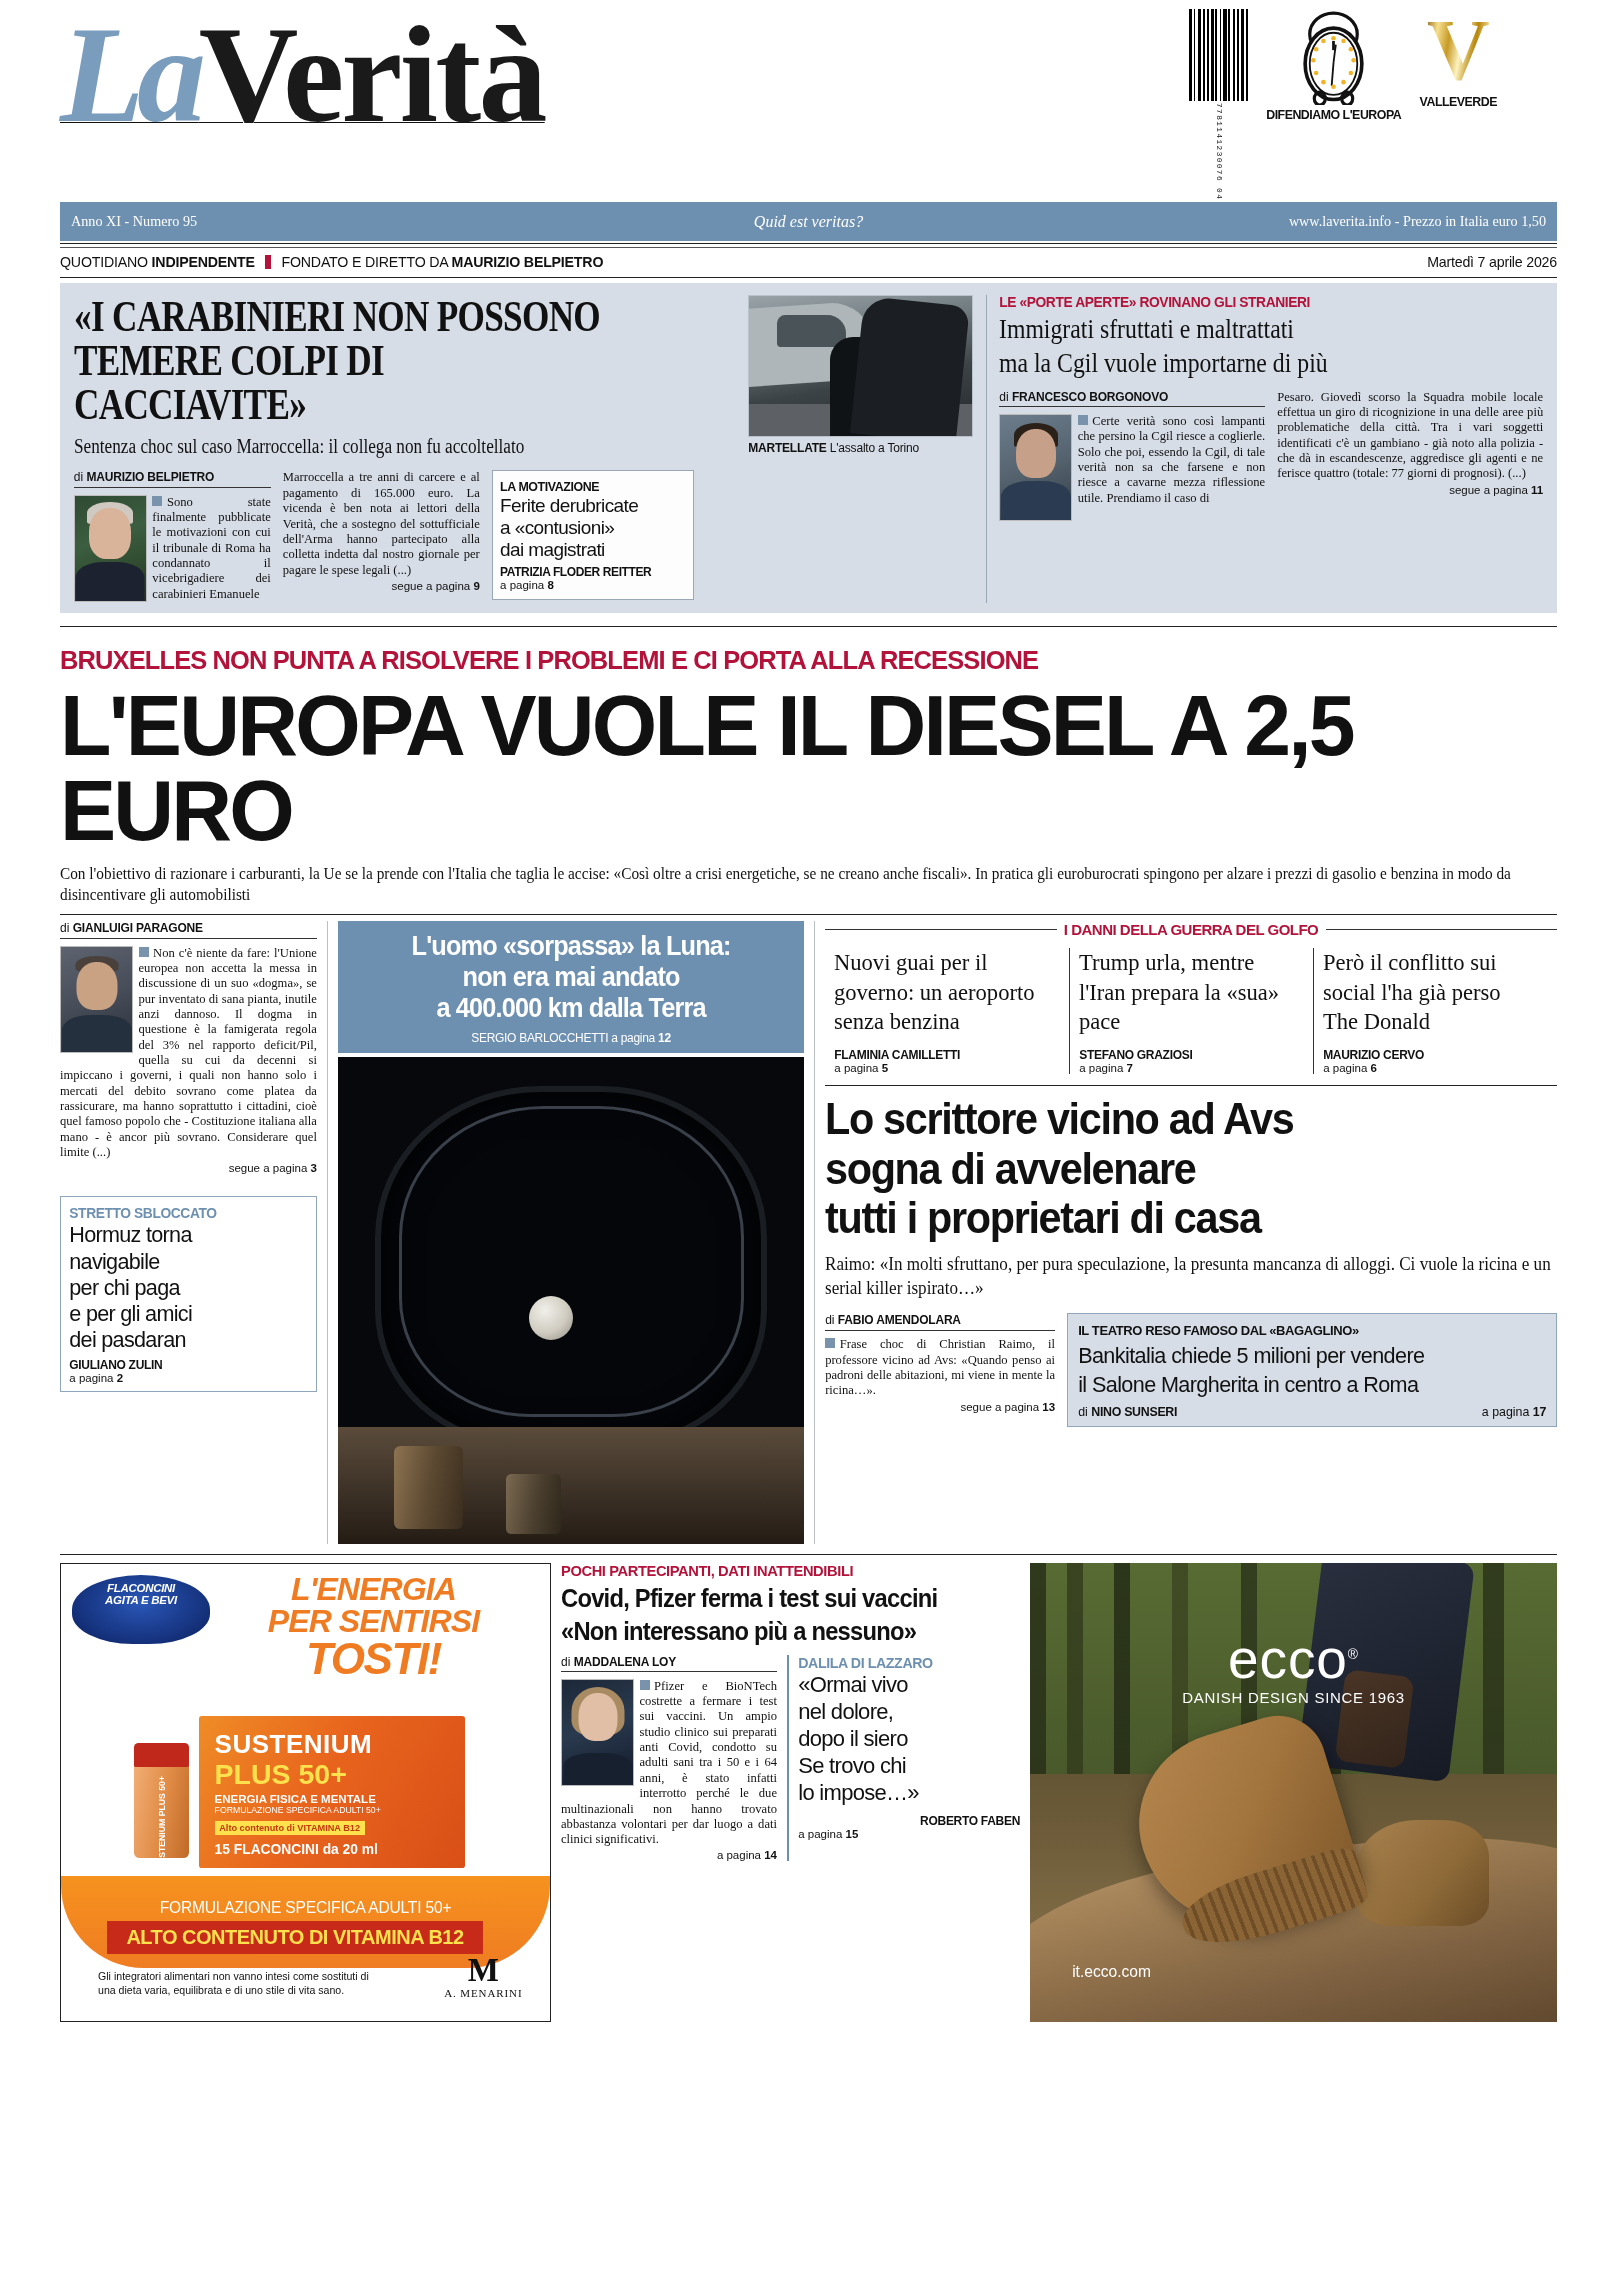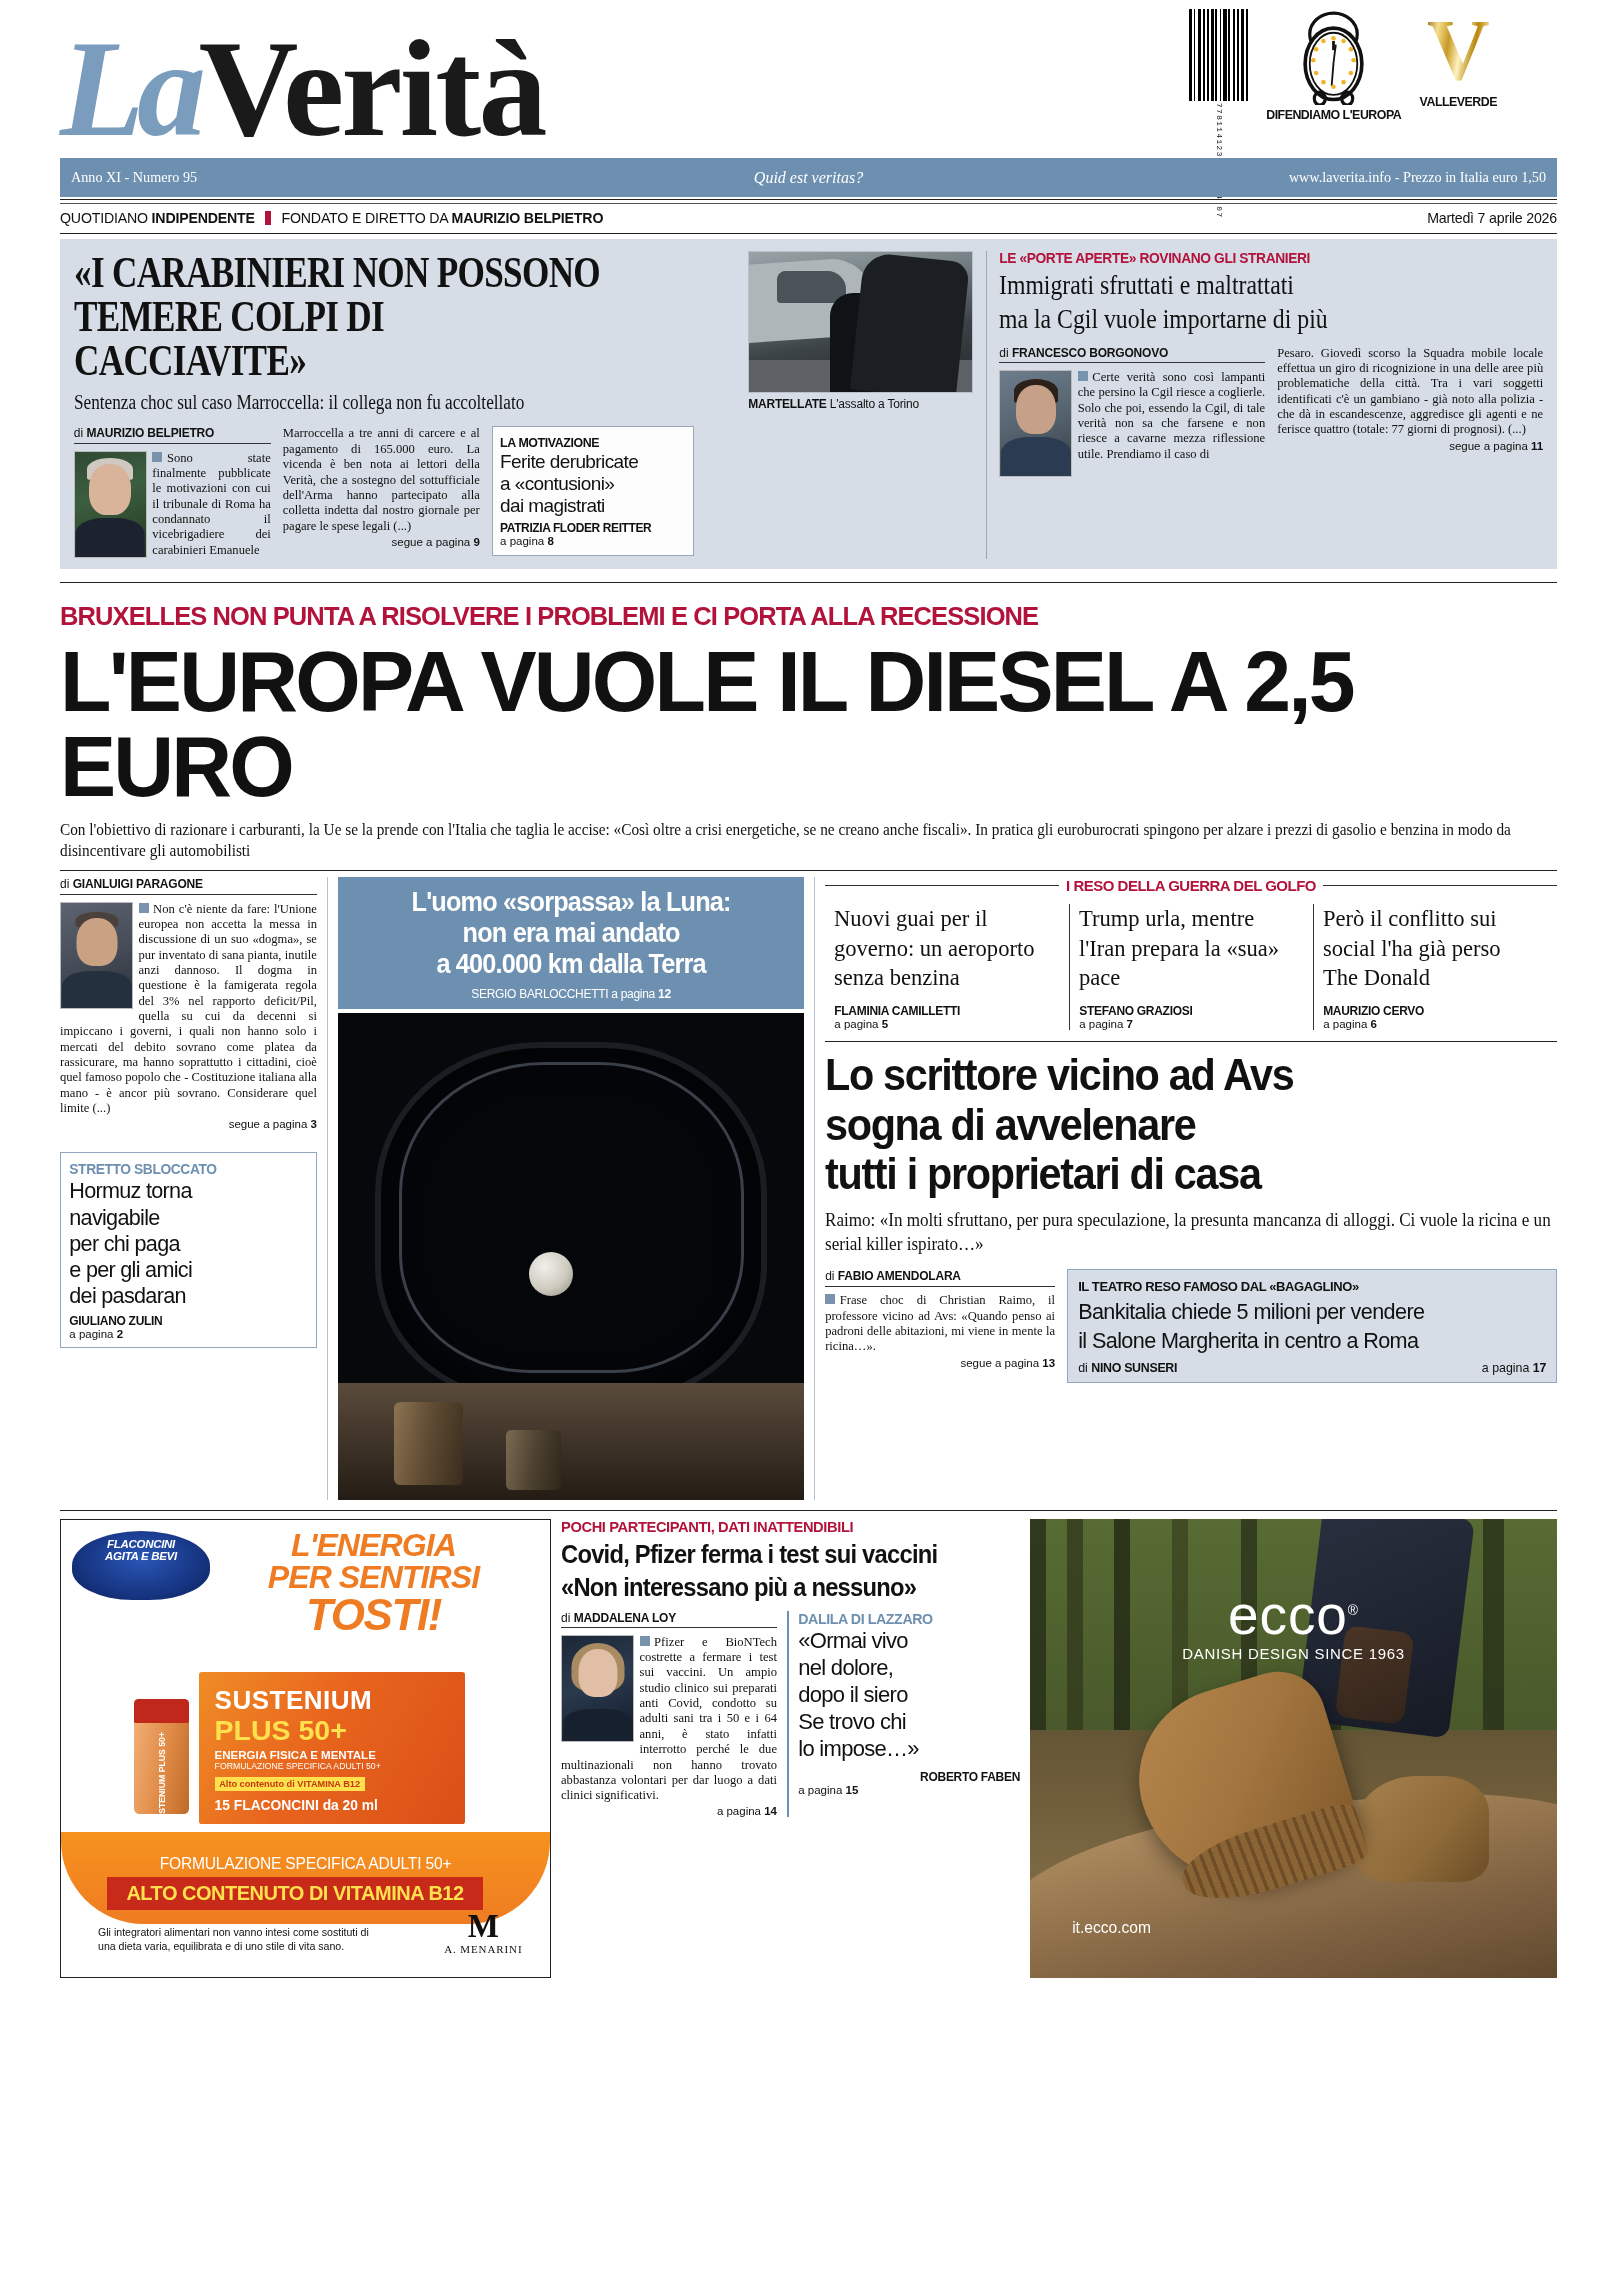--- a/index.html
+++ b/index.html
@@ -7,21 +7,21 @@
   body {
     width: 1617px; height: 2295px;
     font-family: "Liberation Serif", serif;
     color: #111;
     position: relative;
     overflow: hidden;
   }
   .page { width: 1617px; height: 2295px; position: relative; padding: 0 60px; }
 
   
-  .masthead { position: relative; height: 158px; display: flex; align-items: center; }
+  .masthead { position: relative; height: 202px; display: flex; align-items: flex-start; text-decoration: underline; }
   .logo-wrap { padding-top: 18.4px; }
   .logo { font-family: "Liberation Serif", serif; font-weight: bold; letter-spacing: -4.6px; line-height: 0.82; }
   .logo .la { color: #7a9cbd; font-size: 138px; font-style: italic; font-weight: bold; letter-spacing: -7.3px; }
   .logo .verita { color: #1a1a1a; font-size: 138px; font-weight: bold; letter-spacing: -2.8px; }
   .masthead-right { position: absolute; right: 60px; top: 9.2px; display: flex; align-items: flex-start; gap: 18.4px; }
   .barcode { display: flex; flex-direction: column; align-items: center; }
   .barcode-bars { display: flex; height: 92px; align-items: stretch; }
   .barcode-bars i { display: block; background: #000; width: 1.8px; }
   .barcode-num { writing-mode: vertical-rl; font-size: 7.8px; letter-spacing: 1.4px; font-family: "Liberation Mono", monospace; margin-top: 1.8px; }
   .clock-logo { display: flex; flex-direction: column; align-items: center; }
@@ -498,21 +498,21 @@
         <div class="mp-cyl"></div>
         <div class="mp-cyl2"></div>
       </div>
     </div>
 
     <div class="mg-right">
 
       <div>
         <div class="gulf-head">
           <div class="ln"></div>
-          <div class="gulf-title">I RESO DELLA GUERRA DEL GOLFO</div>
+          <div class="gulf-title">I DANNI DELLA GUERRA DEL GOLFO</div>
           <div class="ln"></div>
         </div>
         <div class="gulf-cols">
           <div class="gulf-c">
             <div class="gulf-h">Nuovi guai per il governo: un aeroporto senza benzina</div>
             <div class="gulf-a">FLAMINIA CAMILLETTI</div>
             <div class="gulf-p"><span>a pagina</span> <b>5</b></div>
           </div>
           <div class="gulf-c">
             <div class="gulf-h">Trump urla, mentre l'Iran prepara la «sua» pace</div>

